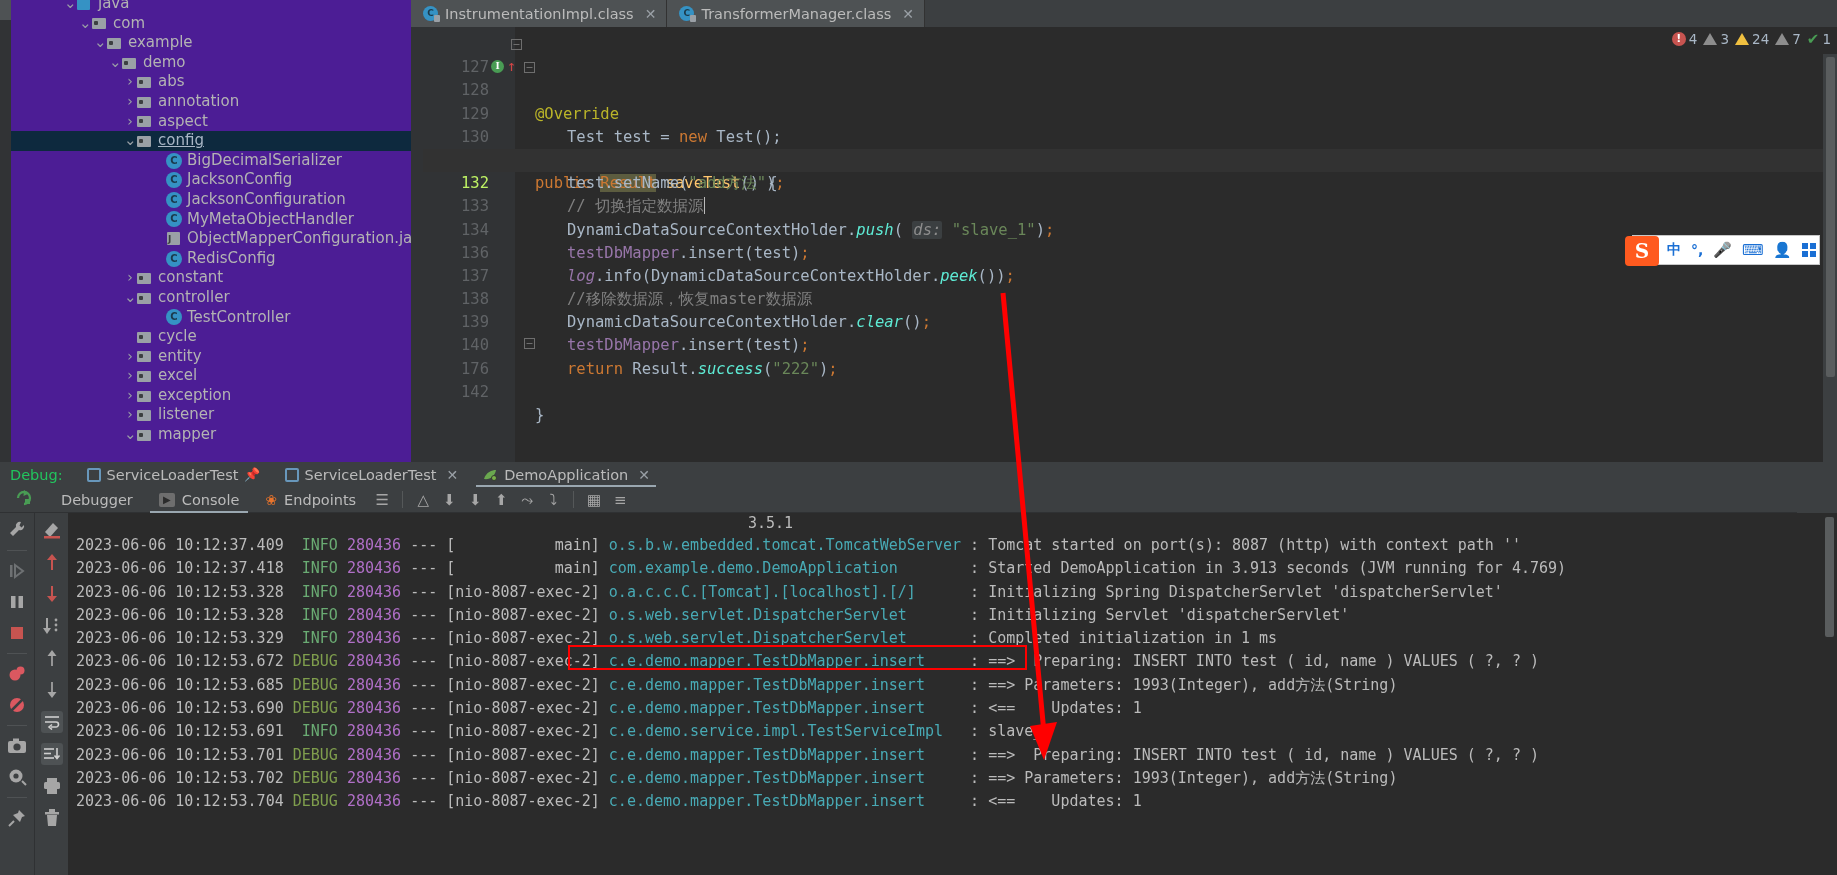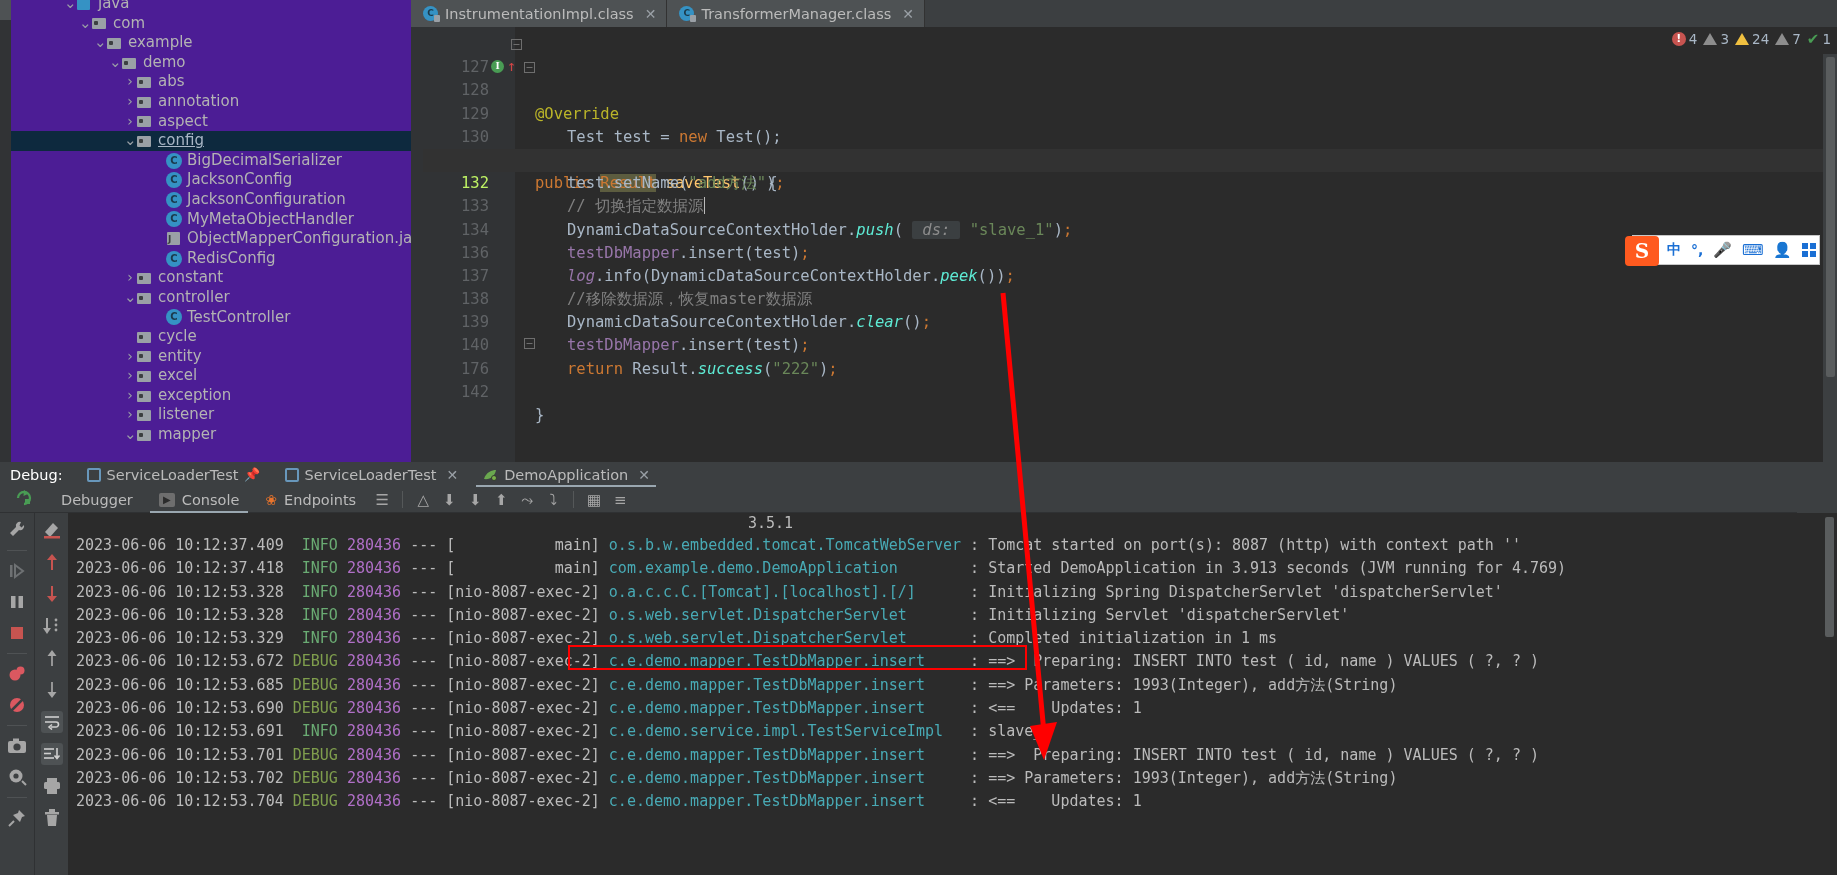--- a/index.html
+++ b/index.html
@@ -134,21 +134,21 @@
   .c   { color: #808080; }          
   .an  { color: #bbb529; }          
   .f   { color: #a9b7c6; }          
   .m   { color: #ffc66d; }          
   .fld { color: #9876aa; }          
   .it  { color: #5eead4; font-style: italic; }
   .itf { color: #9876aa; font-style: italic; }
   .hlbox { background: #5c5c3f; color: #cc7832; }
   .hint {
     background: #3b3f41; color: #8c8c8c; border-radius: 2px;
-    padding: 0 10px; font-style: italic;
+    padding: 0 1px; font-style: italic;
   }
   .caret {
     display: inline-block; width: 1.5px; height: 17px;
     background: #bbbbbb; vertical-align: -3px;
   }
   .bmark {
     position: absolute; left: 68px; width: 13px; height: 13px;
     top: 4px; border-radius: 50%; background: #499c54;
     color: #fff; font-size: 9px; text-align: center; line-height: 13px;
     font-family: "DejaVu Serif", serif; font-weight: bold;
@@ -216,21 +216,21 @@
   
   .debug-pane {
     position: absolute; left: 0; top: 462px; width: 1837px; height: 413px;
     background: #3c3f41;
   }
   .debug-titlebar {
     position: absolute; left: 0; top: 0; width: 1837px; height: 25px;
     display: flex; align-items: center; padding-left: 10px;
     font-size: 14.5px; color: #bbbbbb; gap: 0px;
   }
-  .dbg-label { color: #ffffff; margin-right: 12px; font-size: 14.5px; }
+  .dbg-label { color: #22c55e; margin-right: 12px; font-size: 14.5px; }
   .dbg-tab {
     display: flex; align-items: center; gap: 6px; padding: 0 12px;
     height: 25px; font-size: 14.5px; color: #bbbbbb; position: relative;
   }
   .dbg-tab.active::after {
     content: ""; position: absolute; left: 6px; right: 6px; bottom: 0;
     height: 2px; background: #9aa7b0;
   }
   .dbg-tab-ico {
     width: 14px; height: 14px; border: 2px solid #6897bb;

